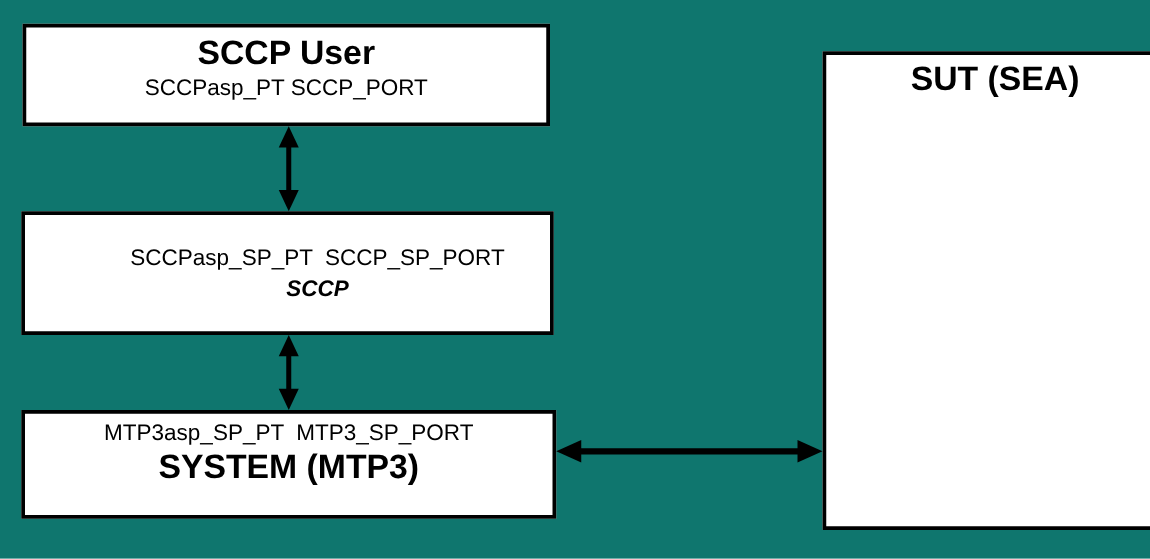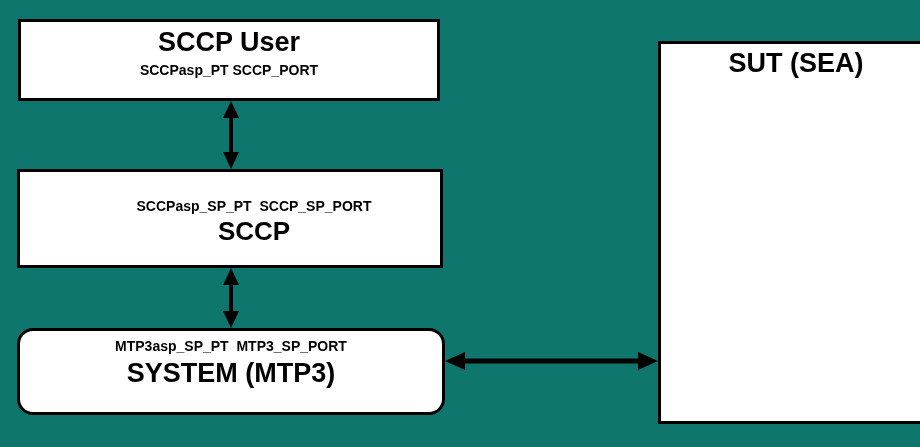--- a/index.html
+++ b/index.html
@@ -23,41 +23,40 @@
     background: #ffffff;
     text-align: center;
   }
   .title {
     font-weight: bold;
     font-size: 27px;
     line-height: 32px;
     white-space: pre;
   }
   .ports {
-    font-size: 14px;
+    font-size: 18px;
     line-height: 25px;
     white-space: pre;
-    font-weight: bold;
   }
   #box-sccp-user {
     left: 18px; top: 19px; width: 422px; height: 82px;
     padding-top: 4px;
   }
   #box-sccp {
     left: 17px; top: 169px; width: 426px; height: 99px;
     display: flex; flex-direction: column; justify-content: center; padding-left: 48px;
   }
   #box-sccp .title {
-    font-size: 26px;
+    font-size: 18px;
     line-height: 25px;
+    font-style: italic;
   }
   #box-system {
     left: 17px; top: 328px; width: 428px; height: 87px;
     padding-top: 3px;
-    border-radius: 16px;
   }
   #box-system .title {
     line-height: 28px;
   }
   #box-sut {
     left: 658px; top: 41px; width: 276px; height: 383px;
     padding-top: 3px;
   }
   svg.arrows {
     position: absolute;

